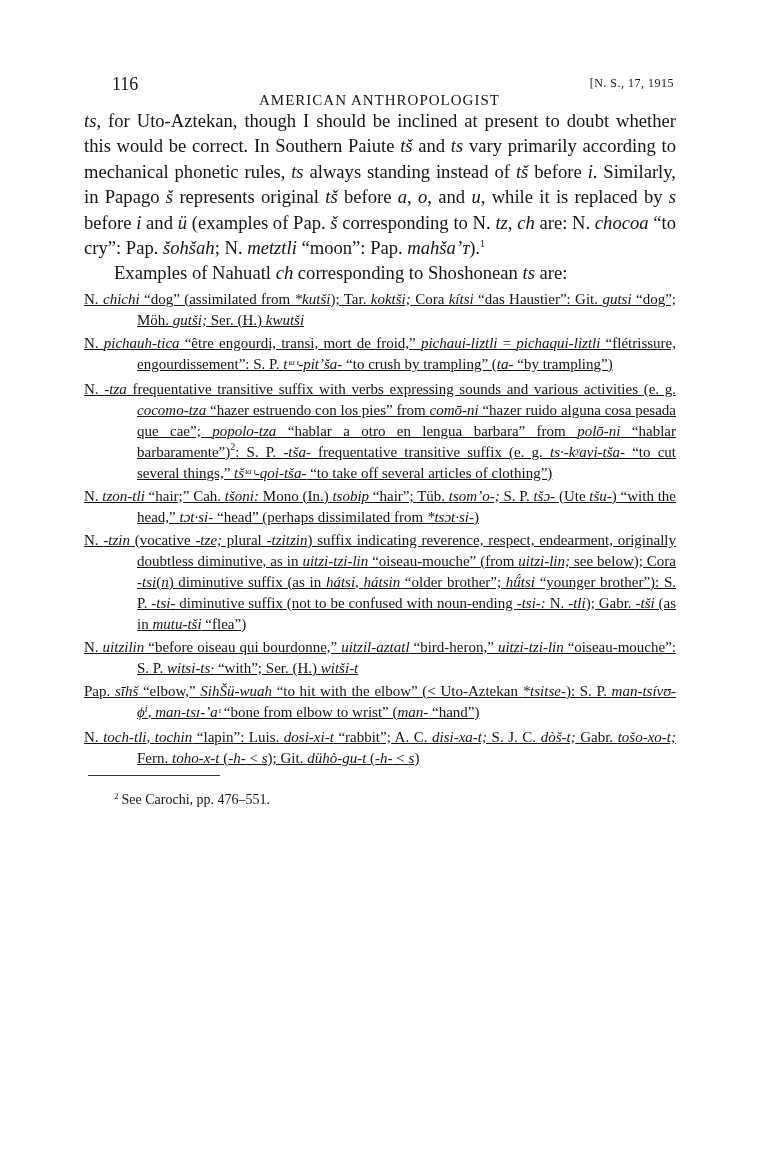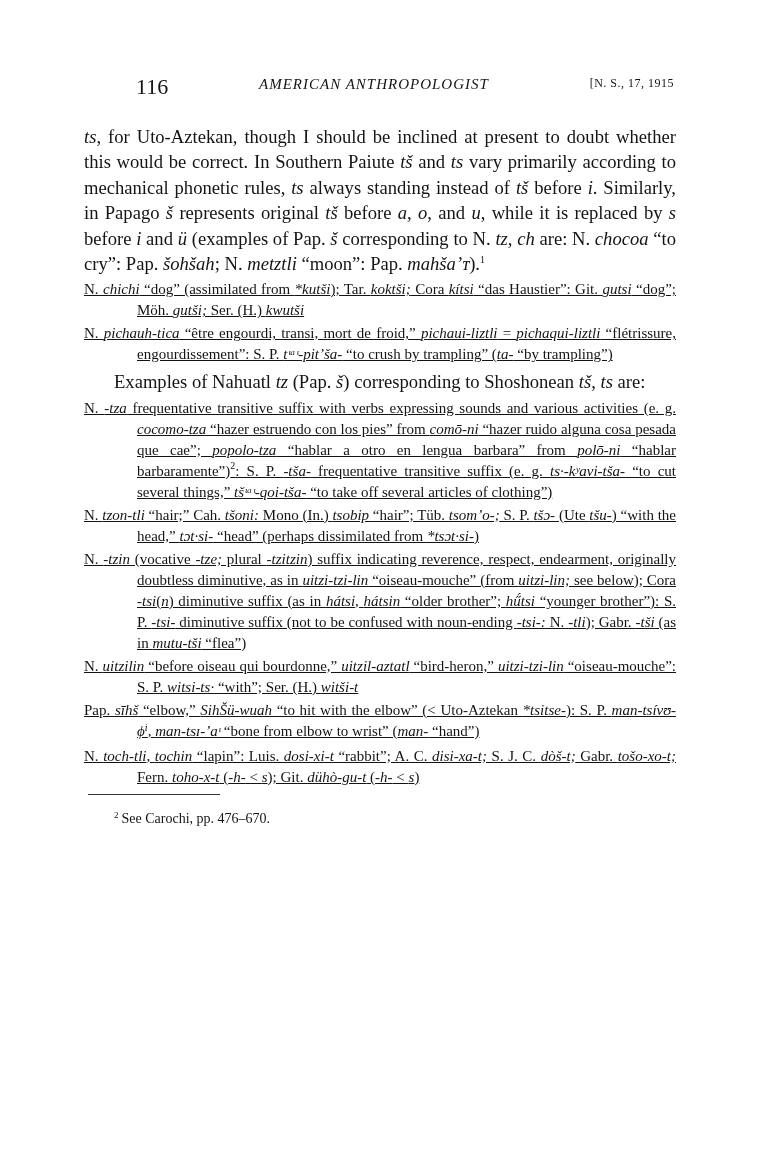--- a/index.html
+++ b/index.html
@@ -2,24 +2,24 @@
 <html><head>
   <meta charset="utf-8">
   <style>
     html, body { margin: 0; padding: 0; background: #ffffff; }
     body {
       width: 760px; height: 1168px; position: relative; overflow: hidden;
       font-family: "Liberation Serif", "DejaVu Serif", serif; color: #141414;
     }
     .page { position: absolute; left: 84px; top: 72px; width: 592px; }
     .running-head { position: relative; height: 24px; font-size: 15px; }
-    .rh-pagenum { position: absolute; left: 28px; top: 2px; font-size: 22px; margin-left: 24px; }
-    .rh-title { position: absolute; left: 175px; top: 4px; font-style: italic; letter-spacing: 1px; font-size: 15px; }
+    .rh-pagenum { position: absolute; left: 28px; top: 2px; font-size: 18px; }
+    .rh-title { position: absolute; left: 175px; top: 20px; letter-spacing: 1px; font-size: 15px; }
     .rh-vol { position: absolute; right: 2px; top: 4px; font-size: 12px; font-variant: small-caps; letter-spacing: 0.5px; }
-    .body-text { margin-top: 28px; font-size: 18.6px; line-height: 25.4px; text-align: justify; }
+    .body-text { margin-top: 12px; font-size: 18.6px; line-height: 25.4px; text-align: justify; }
     .para { margin: 0; }
     .para.indent { text-indent: 30px; }
     .examples { font-size: 15px; line-height: 21px; text-align: justify; margin: 3px 0 4px 0; text-decoration: underline; }
     .example { padding-left: 53px; text-indent: -53px; margin: 0 0 2px 0; }
     .i { font-style: italic; }
     .sup { font-size: 10px; vertical-align: 7px; line-height: 0; }
     .footnote-rule { width: 132px; border-top: 1px solid #333; margin: 6px 0 6px 4px; }
     .footnotes { font-size: 14px; line-height: 19px; padding-left: 30px; }
     .fn-mark { font-size: 9px; vertical-align: 5px; line-height: 0; margin-right: 3px; }
   </style>
@@ -29,36 +29,36 @@
 <div class="page">
   <div class="running-head">
     <span class="rh-pagenum">116</span>
     <span class="rh-title">AMERICAN ANTHROPOLOGIST</span>
     <span class="rh-vol">[N. S., 17, 1915</span>
   </div>
 
   <div class="body-text">
     <p class="para"><span class="i">ts</span><span>, for Uto-Aztekan, though I should be inclined at present to doubt whether this would be correct.  In Southern Paiute </span><span class="i">tš</span><span> and </span><span class="i">ts</span><span> vary primarily according to mechanical phonetic rules, </span><span class="i">ts</span><span> always standing instead of </span><span class="i">tš</span><span> before </span><span class="i">i</span><span>.  Similarly, in Papago </span><span class="i">š</span><span> represents original </span><span class="i">tš</span><span> before </span><span class="i">a</span><span>, </span><span class="i">o</span><span>, and </span><span class="i">u</span><span>, while it is replaced by </span><span class="i">s</span><span> before </span><span class="i">i</span><span> and </span><span class="i">ü</span><span> (examples of Pap. </span><span class="i">š</span><span> corresponding to N. </span><span class="i">tz</span><span>, </span><span class="i">ch</span><span> are: N. </span><span class="i">chocoa</span><span> “to cry”: Pap. </span><span class="i">šohšah</span><span>; N. </span><span class="i">metztli</span><span> “moon”: Pap. </span><span class="i">mahša’ᴛ</span><span>).</span><span class="sup">1</span></p>
 
+    <p class="para indent"><span>Examples of Nahuatl </span><span class="i">ch</span><span> corresponding to Shoshonean </span><span class="i">ts</span><span> are:</span></p>
     <div class="examples">
         <p class="example"><span>N. </span><span class="i">chichi</span><span> “dog” (assimilated from </span><span class="i">*kutši</span><span>);  Tar. </span><span class="i">koktši;</span><span>  Cora </span><span class="i">kítsi</span><span>  “das Haustier”:  Git. </span><span class="i">gutsi</span><span> “dog”;  Möh. </span><span class="i">gutši;</span><span>  Ser. (H.) </span><span class="i">kwutši</span></p>
         <p class="example"><span>N. </span><span class="i">pichauh-tica</span><span> “être engourdi, transi, mort de froid,” </span><span class="i">pichaui-liztli</span><span> = </span><span class="i">pichaqui-liztli</span><span>  “flétrissure, engourdissement”:  S. P. </span><span class="i">tᶥᵃᶥ-pit’ša-</span><span>  “to crush by trampling” (</span><span class="i">ta-</span><span> “by trampling”)</span></p>
       </div>
 
-    <p class="para indent"><span>Examples of Nahuatl </span><span class="i">tz</span><span> (Pap. </span><span class="i">š</span><span>) corresponding to Shoshonean </span><span class="i">tš</span><span>, </span><span class="i">ts</span><span> are:</span></p>
     <div class="examples">
         <p class="example"><span>N. </span><span class="i">-tza</span><span> frequentative transitive suffix with verbs expressing sounds and various activities (e. g. </span><span class="i">cocomo-tza</span><span> “hazer estruendo con los pies” from </span><span class="i">comō-ni</span><span> “hazer ruido alguna cosa pesada que cae”;  </span><span class="i">popolo-tza</span><span> “hablar a otro en lengua barbara” from </span><span class="i">polō-ni</span><span> “hablar barbaramente”)</span><span class="sup">2</span><span>:  S. P. </span><span class="i">-tša-</span><span> frequentative transitive suffix (e. g. </span><span class="i">ts·-kʸavi-tša-</span><span> “to cut several things,” </span><span class="i">tšᶥᵃᶥ-qoi-tša-</span><span> “to take off several articles of clothing”)</span></p>
         <p class="example"><span>N. </span><span class="i">tzon-tli</span><span> “hair;”  Cah. </span><span class="i">tšoni:</span><span>  Mono (In.) </span><span class="i">tsobip</span><span> “hair”;  Tüb. </span><span class="i">tsom’o-;</span><span>  S. P. </span><span class="i">tšɔ-</span><span> (Ute </span><span class="i">tšu-</span><span>) “with the head,” </span><span class="i">tɔt·si-</span><span> “head” (perhaps dissimilated from </span><span class="i">*tsɔt·si-</span><span>)</span></p>
         <p class="example"><span>N. </span><span class="i">-tzin</span><span>  (vocative </span><span class="i">-tze;</span><span>  plural </span><span class="i">-tzitzin</span><span>)  suffix  indicating  reverence,  respect, endearment, originally doubtless diminutive, as in </span><span class="i">uitzi-tzi-lin</span><span> “oiseau-mouche” (from </span><span class="i">uitzi-lin;</span><span>  see below);  Cora </span><span class="i">-tsi</span><span>(</span><span class="i">n</span><span>) diminutive suffix (as in </span><span class="i">hátsi</span><span>, </span><span class="i">hátsin</span><span> “older brother”;  </span><span class="i">hű́tsi</span><span> “younger brother”):  S. P. </span><span class="i">-tsi-</span><span> diminutive suffix (not to be confused with noun-ending </span><span class="i">-tsi-:</span><span>  N. </span><span class="i">-tli</span><span>);  Gabr. </span><span class="i">-tši</span><span> (as in </span><span class="i">mutu-tši</span><span> “flea”)</span></p>
         <p class="example"><span>N. </span><span class="i">uitzilin</span><span> “before oiseau qui bourdonne,” </span><span class="i">uitzil-aztatl</span><span> “bird-heron,” </span><span class="i">uitzi-tzi-lin</span><span> “oiseau-mouche”:  S. P. </span><span class="i">witsi-ts·</span><span> “with”;  Ser. (H.) </span><span class="i">witši-t</span></p>
         <p class="example"><span>Pap.  </span><span class="i">sīhš</span><span>  “elbow,”  </span><span class="i">SihŠü-wuah</span><span>  “to  hit  with  the  elbow”  (&lt; Uto-Aztekan </span><span class="i">*tsitse-</span><span>):  S. P. </span><span class="i">man-tsívʊ-ϕⁱ</span><span>, </span><span class="i">man-tsɪ-’aᶥ</span><span>  “bone from elbow to wrist” (</span><span class="i">man-</span><span> “hand”)</span></p>
       </div>
 
     <div class="examples">
         <p class="example"><span>N. </span><span class="i">toch-tli</span><span>, </span><span class="i">tochin</span><span> “lapin”:  Luis. </span><span class="i">dosi-xi-t</span><span> “rabbit”;  A. C. </span><span class="i">disi-xa-t;</span><span>  S. J. C. </span><span class="i">dòš-t;</span><span>  Gabr. </span><span class="i">tošo-xo-t;</span><span>  Fern. </span><span class="i">toho-x-t</span><span> (</span><span class="i">-h-</span><span> &lt; </span><span class="i">s</span><span>);  Git. </span><span class="i">dühò-gu-t</span><span> (</span><span class="i">-h-</span><span> &lt; </span><span class="i">s</span><span>)</span></p>
       </div>
   </div>
 
   <div class="footnote-rule"></div>
   <div class="footnotes">
-      <p class="footnote"><span class="fn-mark">2</span><span>See Carochi, pp. 476–670.</span></p>
+      <p class="footnote"><span class="fn-mark">2</span><span>See Carochi, pp. 476–551.</span></p>
     </div>
 </div>
 
 </body></html>

